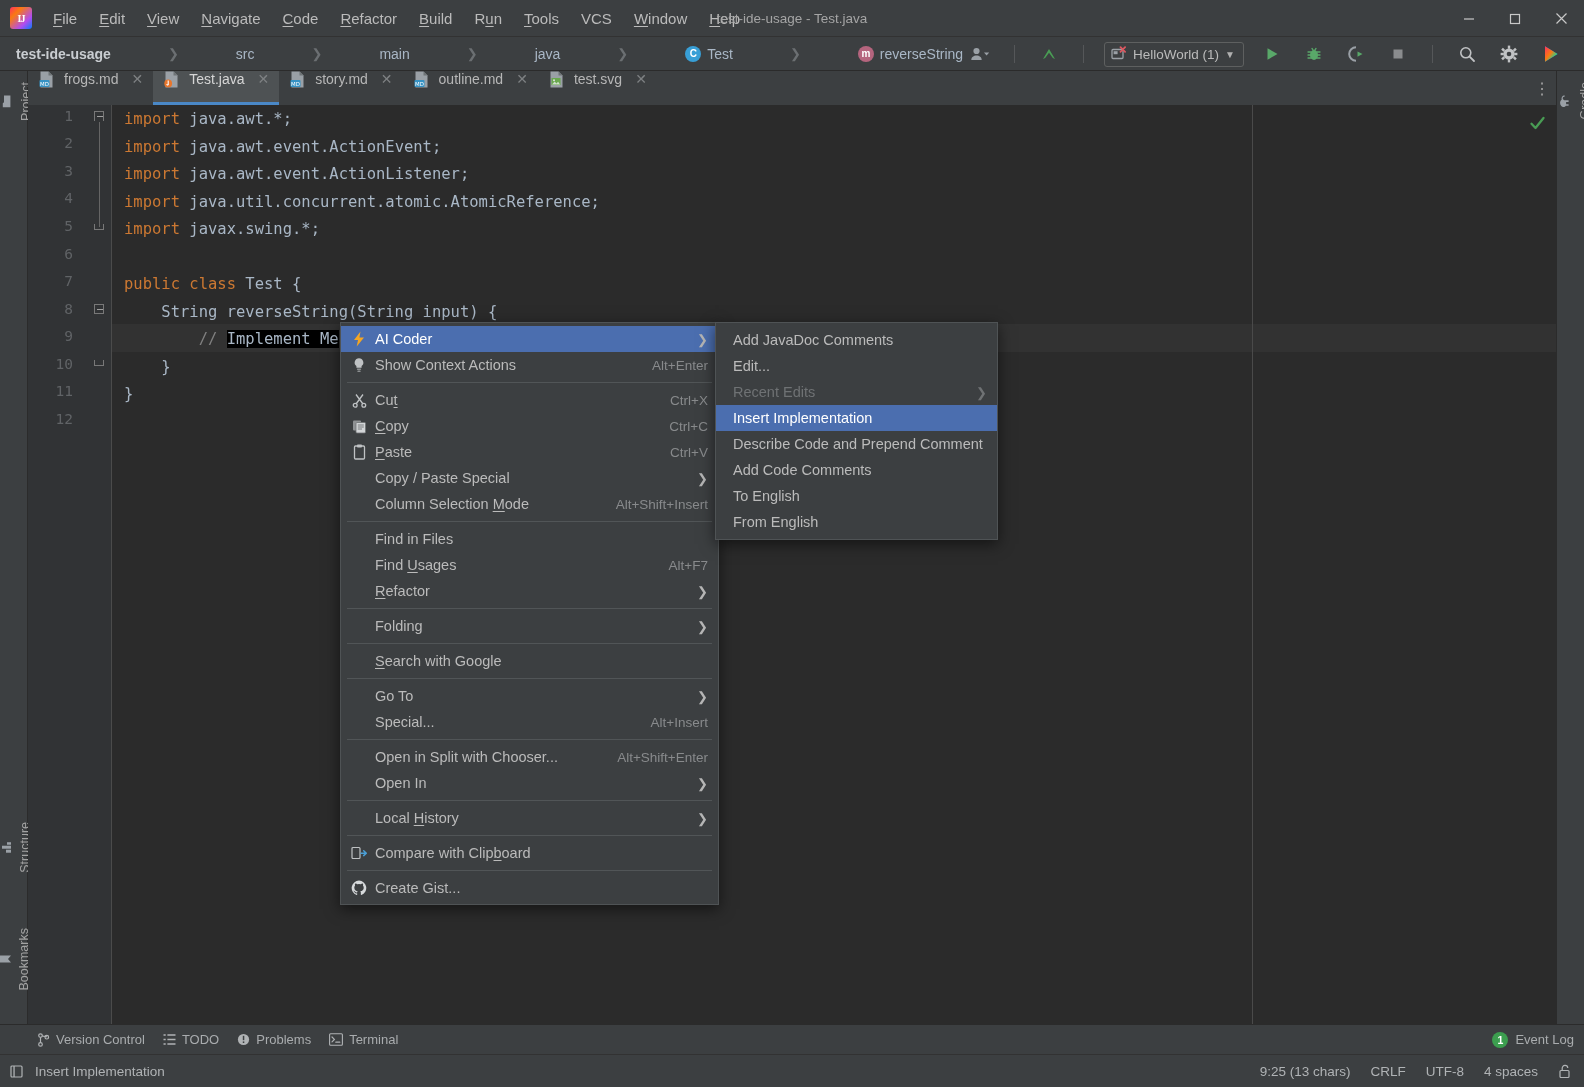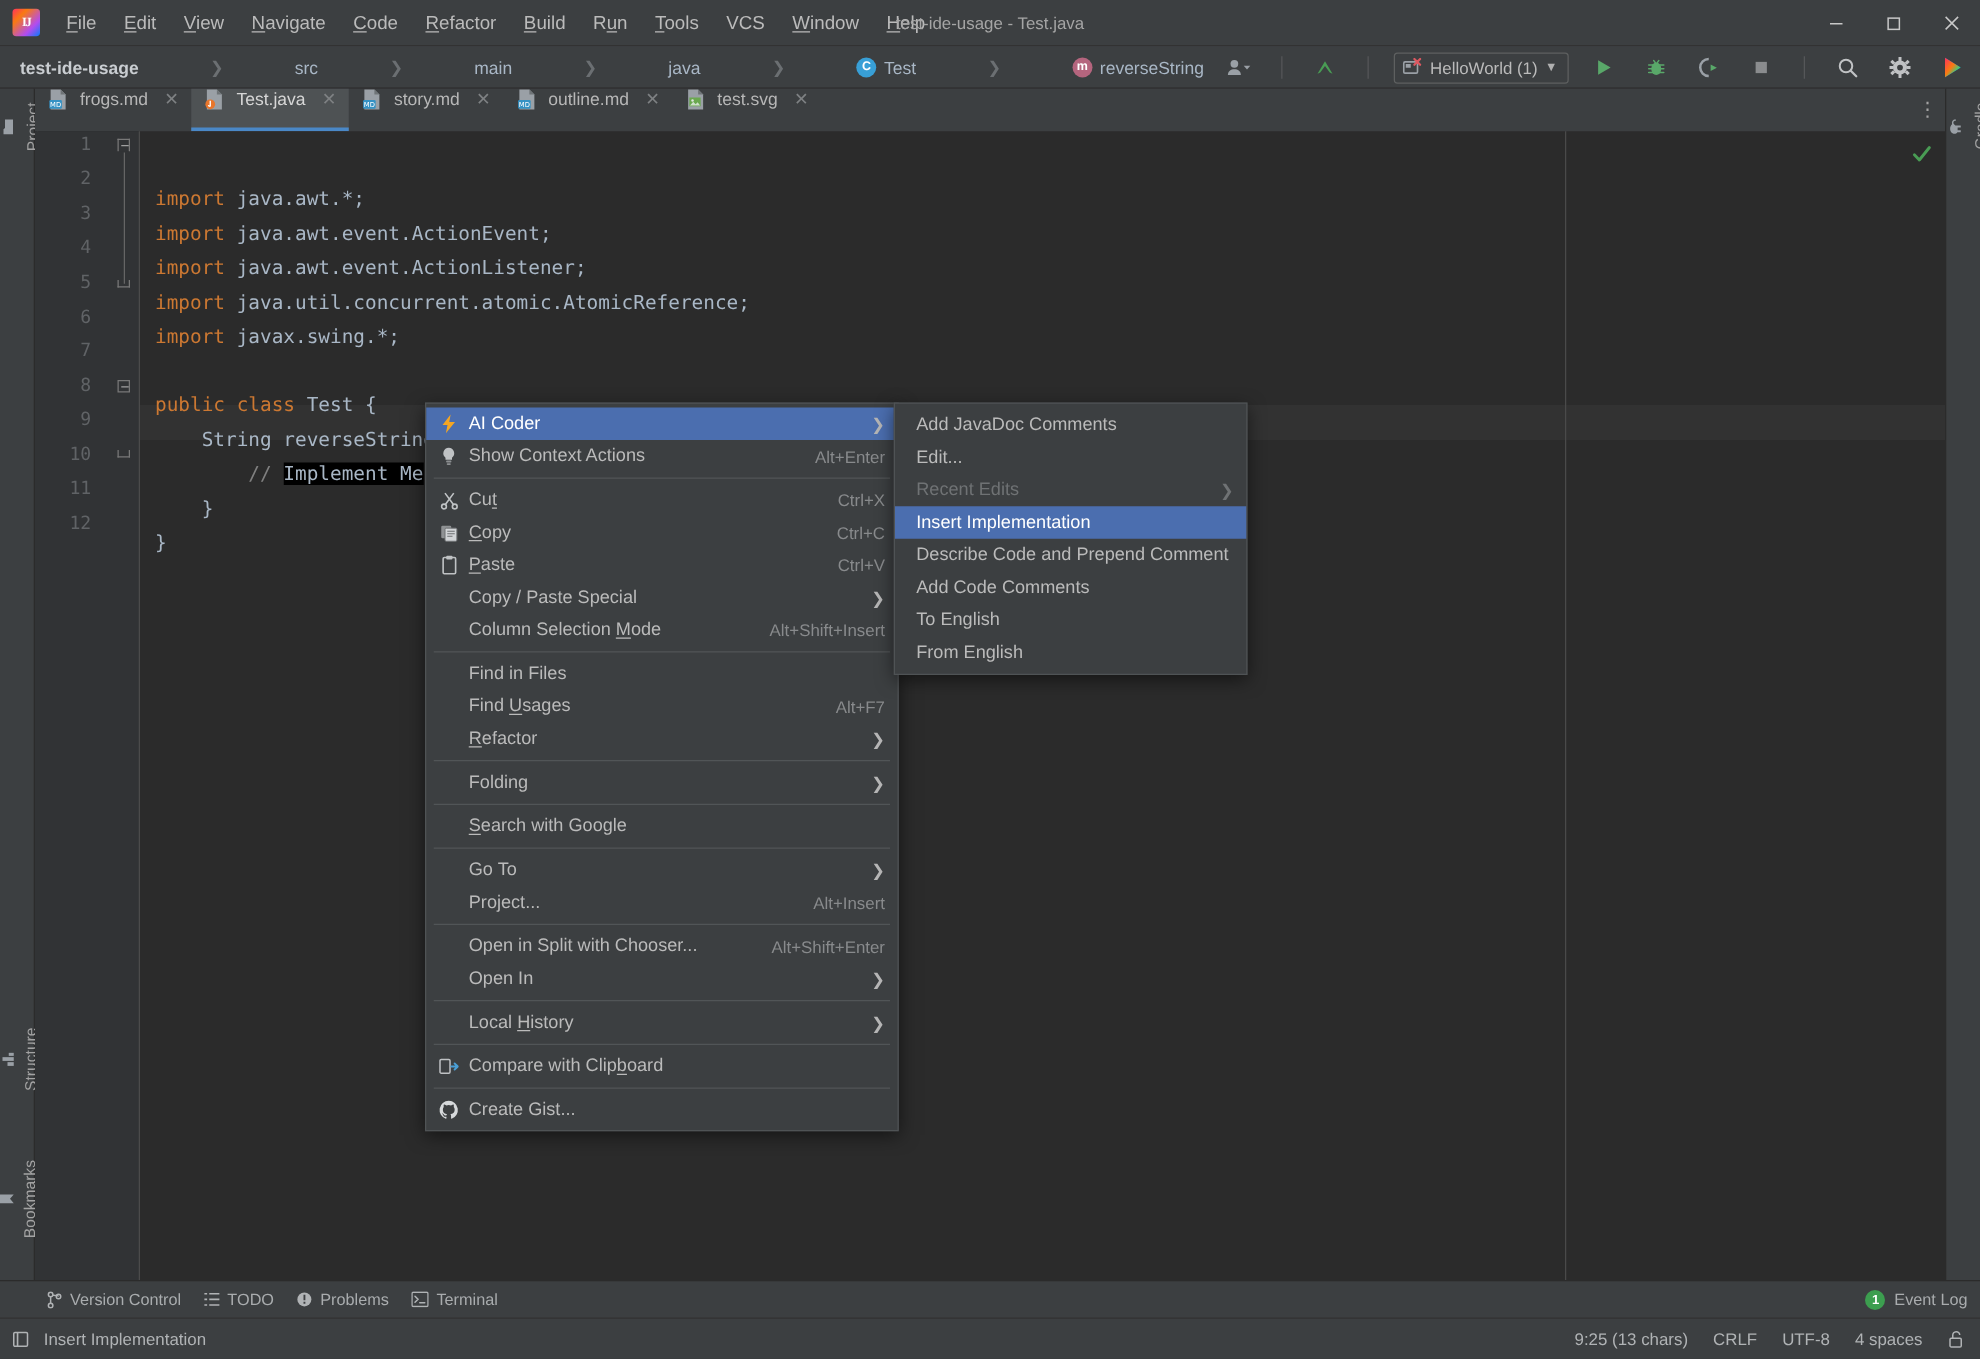--- a/index.html
+++ b/index.html
@@ -59,21 +59,21 @@
   .sep { color: #6b6f72; font-size: 13px; padding: 0 7px; }
   .badge-c, .badge-m {
     width: 16px; height: 16px; border-radius: 50%;
     display: inline-flex; align-items: center; justify-content: center;
     font-size: 10px; color: #fff; font-weight: bold;
   }
   .badge-c { background: #389fd6; }
   .badge-m { background: #b5657e; }
 
   .toolright {
-    position: absolute; right: 8px; top: 0; height: 34px;
+    position: absolute; right: 19px; top: 0; height: 34px;
     display: flex; align-items: center; gap: 14px;
   }
   .tbtn {
     width: 28px; height: 26px; display: flex; align-items: center;
     justify-content: center; border-radius: 3px; color: #afb1b3;
   }
   .vdiv { width: 1px; height: 18px; background: #555759; margin: 0 6px; }
   .runconfig {
     display: flex; align-items: center; gap: 6px; height: 25px;
     border: 1px solid #5e6060; border-radius: 3px; padding: 0 8px 0 6px;
@@ -147,21 +147,21 @@
     width: 6px; height: 1px; background: #a0a0a0;
   }
   .fold-box.top { border-bottom: none; }
   .fold-box.bot { border-top: none; border-bottom: 1px solid #787878; height: 6px; }
   .fold-box.bot::before { display: none; }
 
   .code {
     position: absolute; left: 84px; top: 0; right: 0; bottom: 0;
     font-family: "DejaVu Sans Mono", monospace;
     font-size: 15.5px; line-height: 27.5px; color: #a9b7c6;
-    padding-top: 1px; white-space: pre; margin-top: 40px;
+    padding-top: 1px; white-space: pre;
   }
   .code .ln { position: absolute; left: 12px; height: 27.5px; line-height: 27.5px; }
   .kw { color: #cc7832; }
   .cmt { color: #808080; }
   .punct { color: #a9b7c6; }
   .sel { background: #000000; color: #a9b7c6; }
   .caret-line { position: absolute; left: 0; right: 0; height: 27.5px; background: #323232; }
   .margin-guide {
     position: absolute; top: 0; bottom: 0; width: 1px; background: #4a4a4a;
   }
@@ -672,21 +672,21 @@
     <div class="msep"></div>
 
     <div class="mi">
       <span class="mi-ico"></span>
       <span class="mi-label">Go To</span>
       <span class="mi-arrow">❯</span>
     </div>
 
     <div class="mi">
       <span class="mi-ico"></span>
-      <span class="mi-label">Project...</span>
+      <span class="mi-label">Special...</span>
       <span class="mi-key">Alt+Insert</span>
     </div>
 
     <div class="msep"></div>
 
     <div class="mi">
       <span class="mi-ico"></span>
       <span class="mi-label">Open in Split with Chooser...</span>
       <span class="mi-key">Alt+Shift+Enter</span>
     </div>

